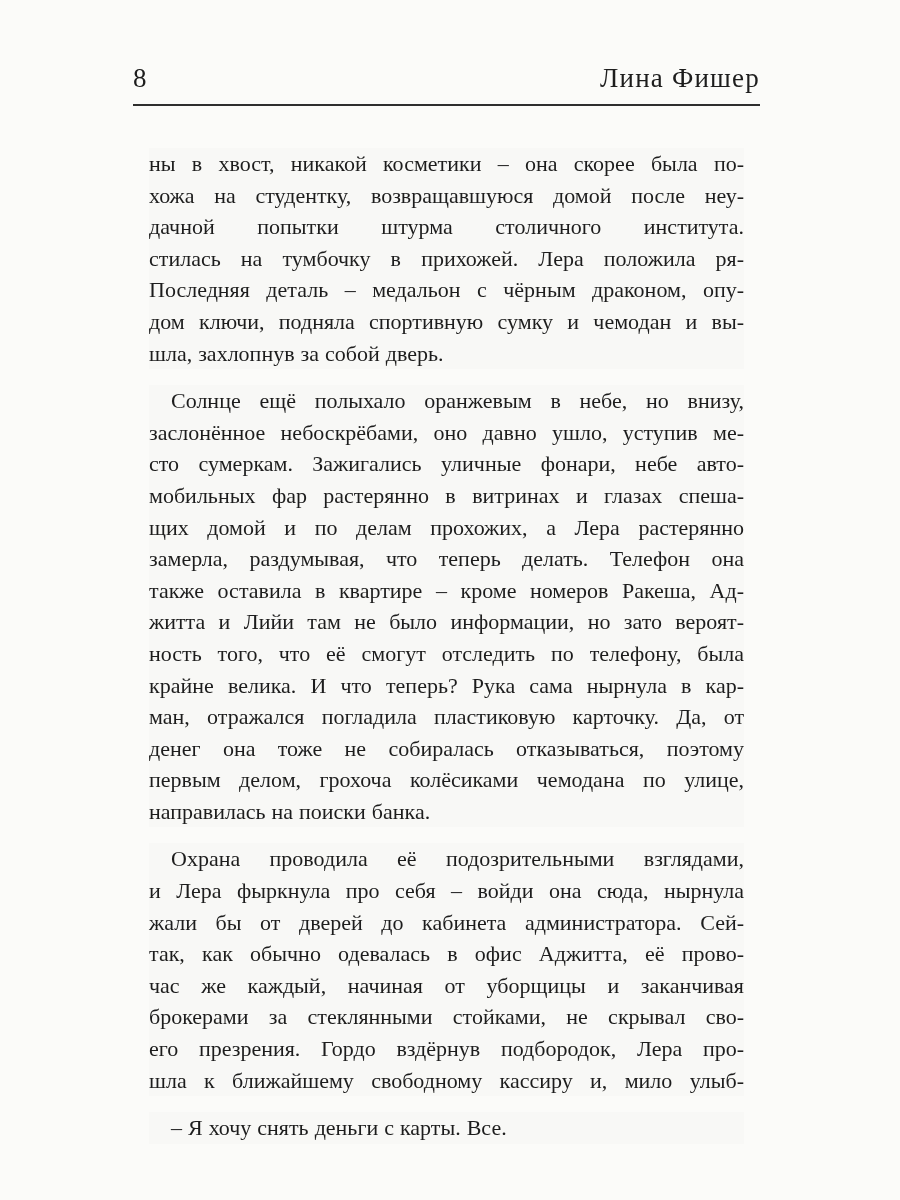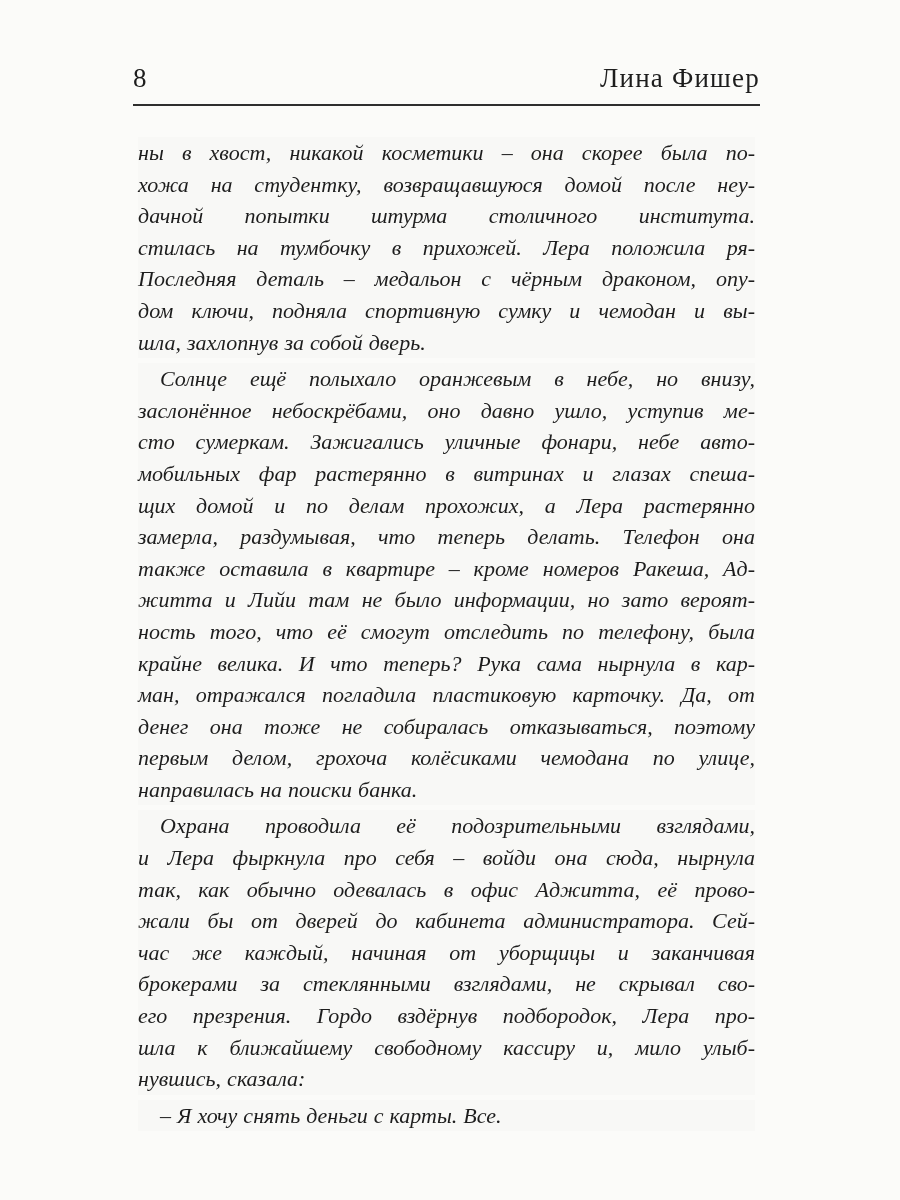--- a/index.html
+++ b/index.html
@@ -47,22 +47,21 @@
   .text-block {
     position: absolute;
     left: 133px;
     top: 132px;
     width: 627px;
     font-size: 22px;
     line-height: 31.6px;
     word-spacing: 0.5px;
   }
   .para {
-    margin: 5px;
-    font-style: italic;
+    margin: 16px;
   }
   .line {
     text-align: justify;
     text-align-last: justify;
     background: rgba(0,0,0,0.012);
   }
   .line.last {
     text-align-last: left;
   }
   .line.indent {
@@ -103,26 +102,25 @@
         <div class="line">ность того, что её смогут отследить по телефону, была</div>
         <div class="line">крайне велика. И что теперь? Рука сама нырнула в кар-</div>
         <div class="line">ман, отражался погладила пластиковую карточку. Да, от</div>
         <div class="line">денег она тоже не собиралась отказываться, поэтому</div>
         <div class="line">первым делом, грохоча колёсиками чемодана по улице,</div>
         <div class="line last">направилась на поиски банка.</div>
       </div>
       <div class="para">
         <div class="line indent">Охрана проводила её подозрительными взглядами,</div>
         <div class="line">и Лера фыркнула про себя – войди она сюда, нырнула</div>
+        <div class="line">жали бы от дверей до кабинета администратора. Сей-</div>
         <div class="line">так, как обычно одевалась в офис Аджитта, её прово-</div>
-        <div class="line">жали бы от дверей до кабинета администратора. Сей-</div>
         <div class="line">час же каждый, начиная от уборщицы и заканчивая</div>
-        <div class="line">брокерами за стеклянными взглядами, не скрывал сво-</div>
+        <div class="line">брокерами за стеклянными стойками, не скрывал сво-</div>
         <div class="line">его презрения. Гордо вздёрнув подбородок, Лера про-</div>
         <div class="line">шла к ближайшему свободному кассиру и, мило улыб-</div>
-        <div class="line last">нувшись, сказала:</div>
       </div>
       <div class="para">
         <div class="line last indent">– Я хочу снять деньги с карты. Все.</div>
       </div>
     </main>
 
 </div>
 
 </body></html>

